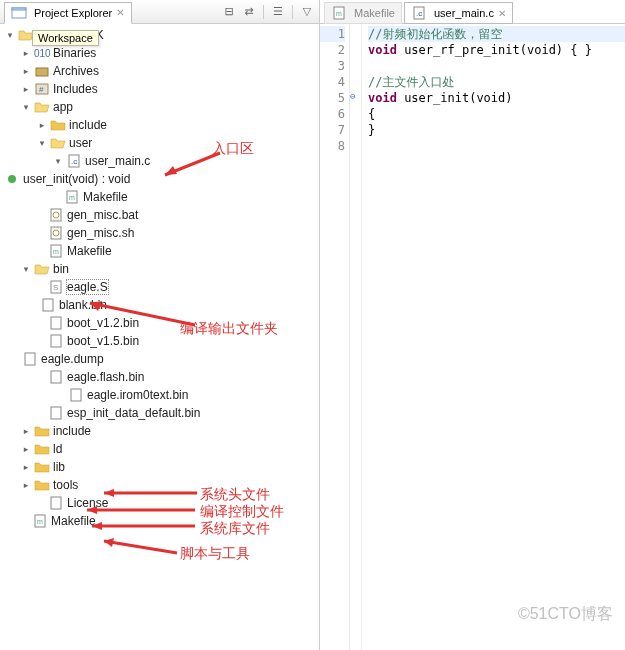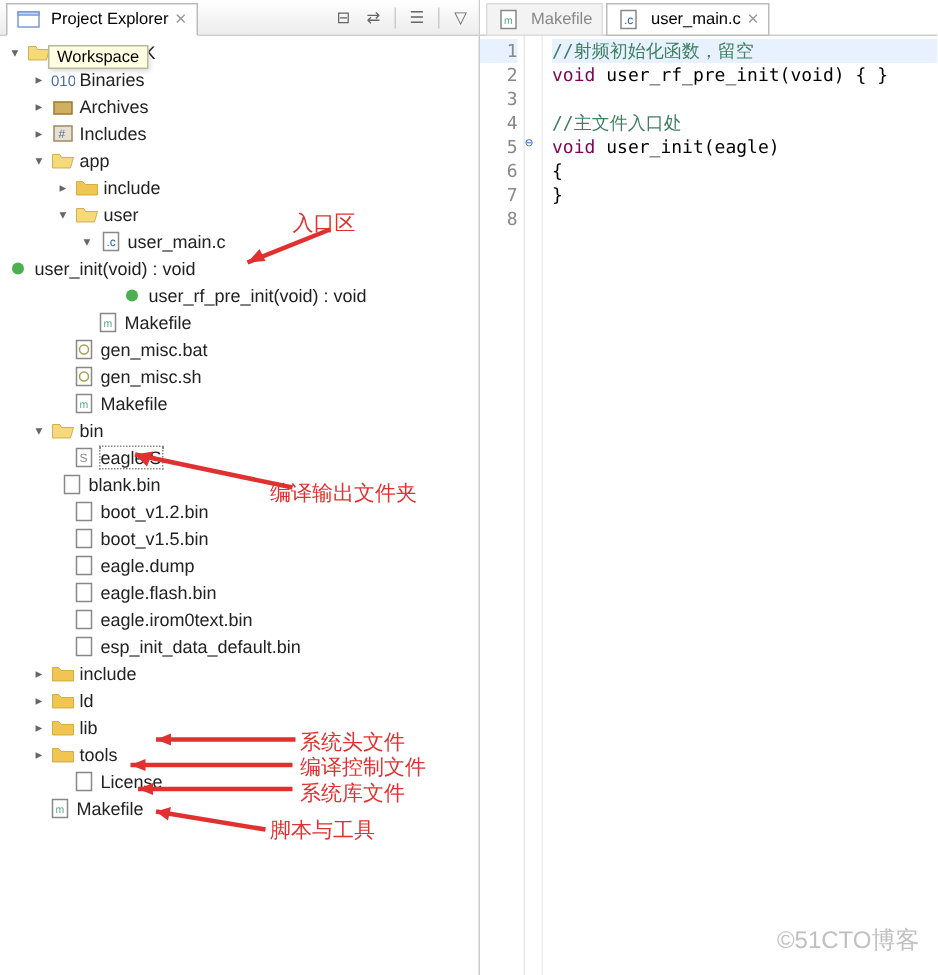--- a/index.html
+++ b/index.html
@@ -24,33 +24,33 @@
 
 .editor-tabs { height: 24px; display: flex; align-items: flex-end; border-bottom: 1px solid #ccc; padding: 0 4px; gap: 2px; }
 .etab { display: inline-flex; align-items: center; gap: 4px; padding: 2px 6px; border: 1px solid #bbb; background: #fff; font-size: 11px; position: relative; top: 1px; }
 .etab.inactive { background: #f3f3f3; color: #888; border-color: #ddd; }
 .close-x { color: #999; font-size: 10px; }
 
 .code-body { flex: 1; display: flex; font-family: Consolas, monospace; font-size: 12px; line-height: 16px; }
 .gutter { width: 30px; background: #fff; border-right: 1px solid #e8e8e8; text-align: right; color: #888; padding: 2px 4px 0 0; }
 .ruler { width: 12px; border-right: 1px solid #eee; }
 .code-lines { flex: 1; padding: 2px 0 0 6px; }
-.kw { color: #7f0055; font-weight: normal; }
+.kw { color: #7f0055; font-weight: bold; }
 .cmt { color: #3f7f5f; }
 .fn { color: #000; }
 
 .left-gutter-mark { color: #3a72c9; font-size: 9px; }
 .hl { background: #e7f1ff; }
 
 .tooltip { position: absolute; left: 32px; top: 30px; background: #ffffe1; border: 1px solid #b8b8a0; padding: 1px 5px; font-size: 11px; box-shadow: 1px 1px 3px rgba(0,0,0,0.15); }
 
 .annotation { position: absolute; color: #e03030; font-size: 14px; font-weight: 500; pointer-events: none; font-family: "Microsoft YaHei","SimHei",sans-serif; }
 .arrow { position: absolute; pointer-events: none; }
 
-.watermark { position: absolute; right: 12px; bottom: 12px; color: #c0c0c0; font-size: 16px; font-family: "Microsoft YaHei",sans-serif; }
+.watermark { position: absolute; right: 12px; bottom: 25px; color: #c0c0c0; font-size: 16px; font-family: "Microsoft YaHei",sans-serif; }
 .folder-icon { fill: #f0c551; stroke: #c89b2b; stroke-width: 0.5; }
 .folder-open-icon { fill: #f5d97a; stroke: #c89b2b; stroke-width: 0.5; }
 .file-icon { fill: #fff; stroke: #888; stroke-width: 1; }
 .cfile-icon { fill: #fff; stroke: #888; stroke-width: 1; }
 .dot-green { fill: #4caf50; }
 </style>
 </head>
 <body>
 
 <div class="app">
@@ -151,28 +151,20 @@
         <span class="label">user_main.c</span>
       </div>
       <div class="node" style="">
         <span class="icon">
             <svg viewBox="0 0 16 16">
               <circle cx="8" cy="8" r="4" class="dot-green"></circle>
             </svg>
           </span>
         <span class="label">user_init(void) : void</span>
       </div>
-      <div class="node" style="padding-left:80px">
-        <span class="icon">
-            <svg viewBox="0 0 16 16">
-              <circle cx="8" cy="8" r="4" class="dot-green"></circle>
-            </svg>
-          </span>
-        <span class="label">user_rf_pre_init(void) : void</span>
-      </div>
       <div class="node" style="padding-left:64px">
         <span class="icon">
             <svg viewBox="0 0 16 16">
               <rect class="file-icon" x="3" y="2" width="10" height="12"></rect>
               <text x="5" y="11" font-size="7" fill="#5a8">m</text>
             </svg>
           </span>
         <span class="label">Makefile</span>
       </div>
       <div class="node" style="padding-left:48px">
@@ -237,37 +229,37 @@
         <span class="label">boot_v1.2.bin</span>
       </div>
       <div class="node" style="padding-left:48px">
         <span class="icon">
             <svg viewBox="0 0 16 16">
               <rect class="file-icon" x="3" y="2" width="10" height="12"></rect>
             </svg>
           </span>
         <span class="label">boot_v1.5.bin</span>
       </div>
-      <div class="node" style="padding-left:48px">
+      <div class="node" style="padding-left:22px">
         <span class="icon">
             <svg viewBox="0 0 16 16">
               <rect class="file-icon" x="3" y="2" width="10" height="12"></rect>
             </svg>
           </span>
         <span class="label">eagle.dump</span>
       </div>
       <div class="node" style="padding-left:48px">
         <span class="icon">
             <svg viewBox="0 0 16 16">
               <rect class="file-icon" x="3" y="2" width="10" height="12"></rect>
             </svg>
           </span>
         <span class="label">eagle.flash.bin</span>
       </div>
-      <div class="node" style="padding-left:48px">
+      <div class="node" style="padding-left:68px">
         <span class="icon">
             <svg viewBox="0 0 16 16">
               <rect class="file-icon" x="3" y="2" width="10" height="12"></rect>
             </svg>
           </span>
         <span class="label">eagle.irom0text.bin</span>
       </div>
       <div class="node" style="padding-left:48px">
         <span class="icon">
             <svg viewBox="0 0 16 16">
@@ -373,32 +365,32 @@
         <div class="left-gutter-mark">⊖</div>
           <div>&nbsp;</div>
           <div>&nbsp;</div>
           <div>&nbsp;</div>
       </div>
       <div class="code-lines">
         <div class="hl"><span class="cmt">//射频初始化函数，留空</span></div>
         <div><span class="kw">void</span> <span class="fn">user_rf_pre_init</span><span>(void) { }</span></div>
         <div>&nbsp;</div>
         <div><span class="cmt">//主文件入口处</span></div>
-        <div><span class="kw">void</span> <span class="fn">user_init</span><span>(eagle)</span></div>
+        <div><span class="kw">void</span> <span class="fn">user_init</span><span>(void)</span></div>
         <div><span>{</span></div>
         <div><span>}</span></div>
         <div>&nbsp;</div>
       </div>
     </div>
   </div>
 </div>
 
 <div class="tooltip">Workspace</div>
 
-<div class="annotation" style="left:195px;top:140px">入口区</div>
+<div class="annotation" style="left:212px;top:140px">入口区</div>
 <svg class="arrow" style="left:155px;top:150px" width="70" height="30">
     <path d="M65 3 L10 25" stroke="#e03030" stroke-width="3" fill="none"></path>
     <path d="M10 25 L18 16 L22 24 Z" fill="#e03030"></path>
   </svg>
 
 <svg class="arrow" style="left:80px;top:295px" width="120" height="35">
     <path d="M115 30 L10 8" stroke="#e03030" stroke-width="3" fill="none"></path>
     <path d="M10 8 L22 6 L18 16 Z" fill="#e03030"></path>
   </svg>
 <div class="annotation" style="left:180px;top:320px">编译输出文件夹</div>

